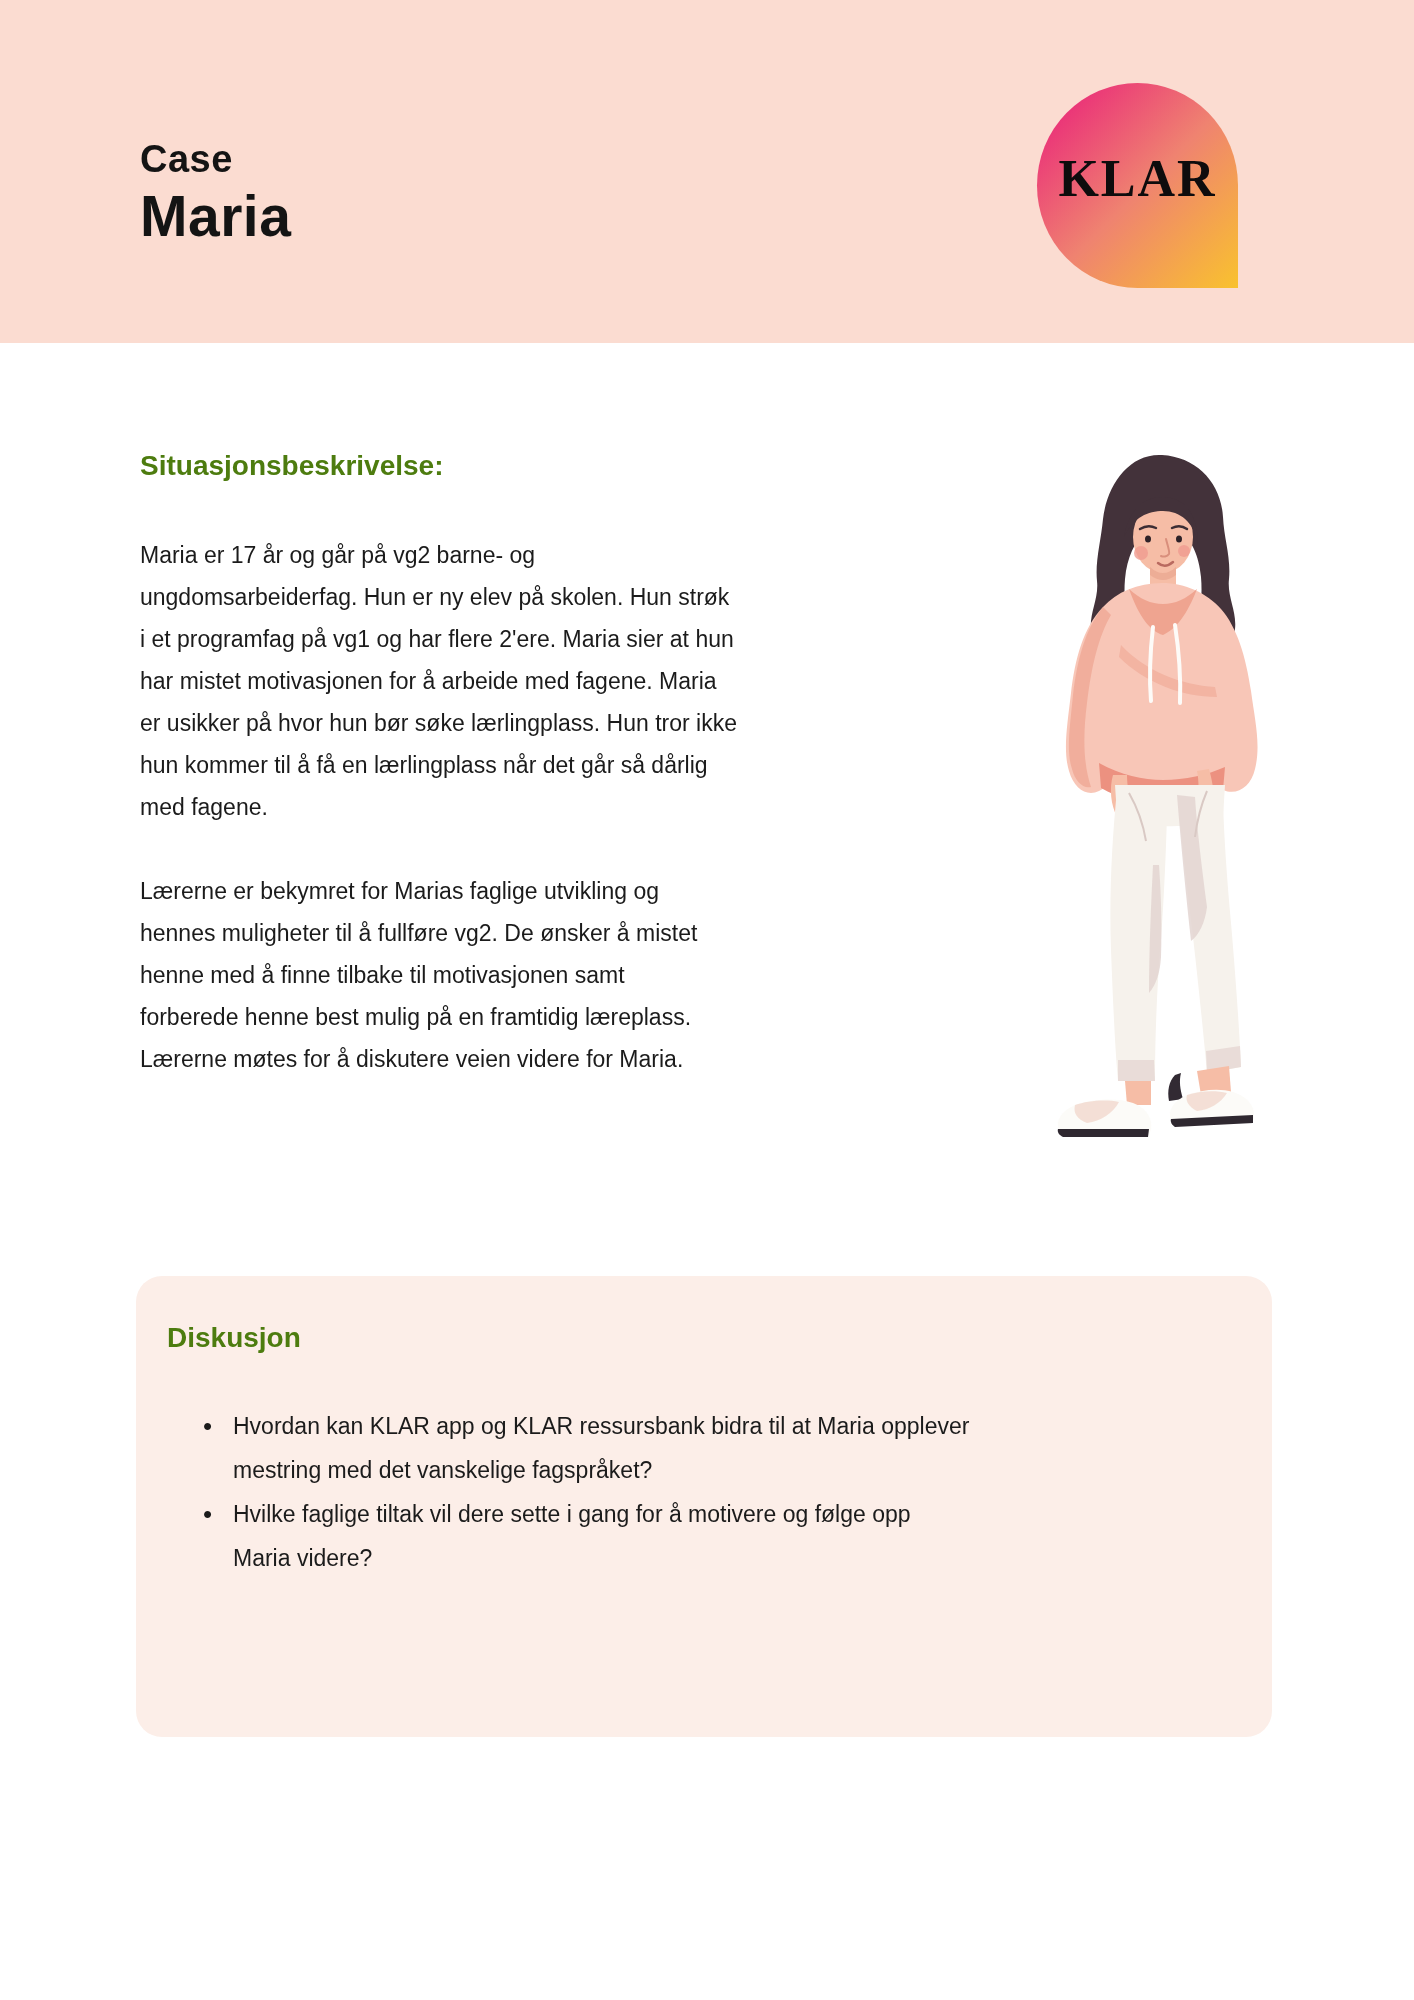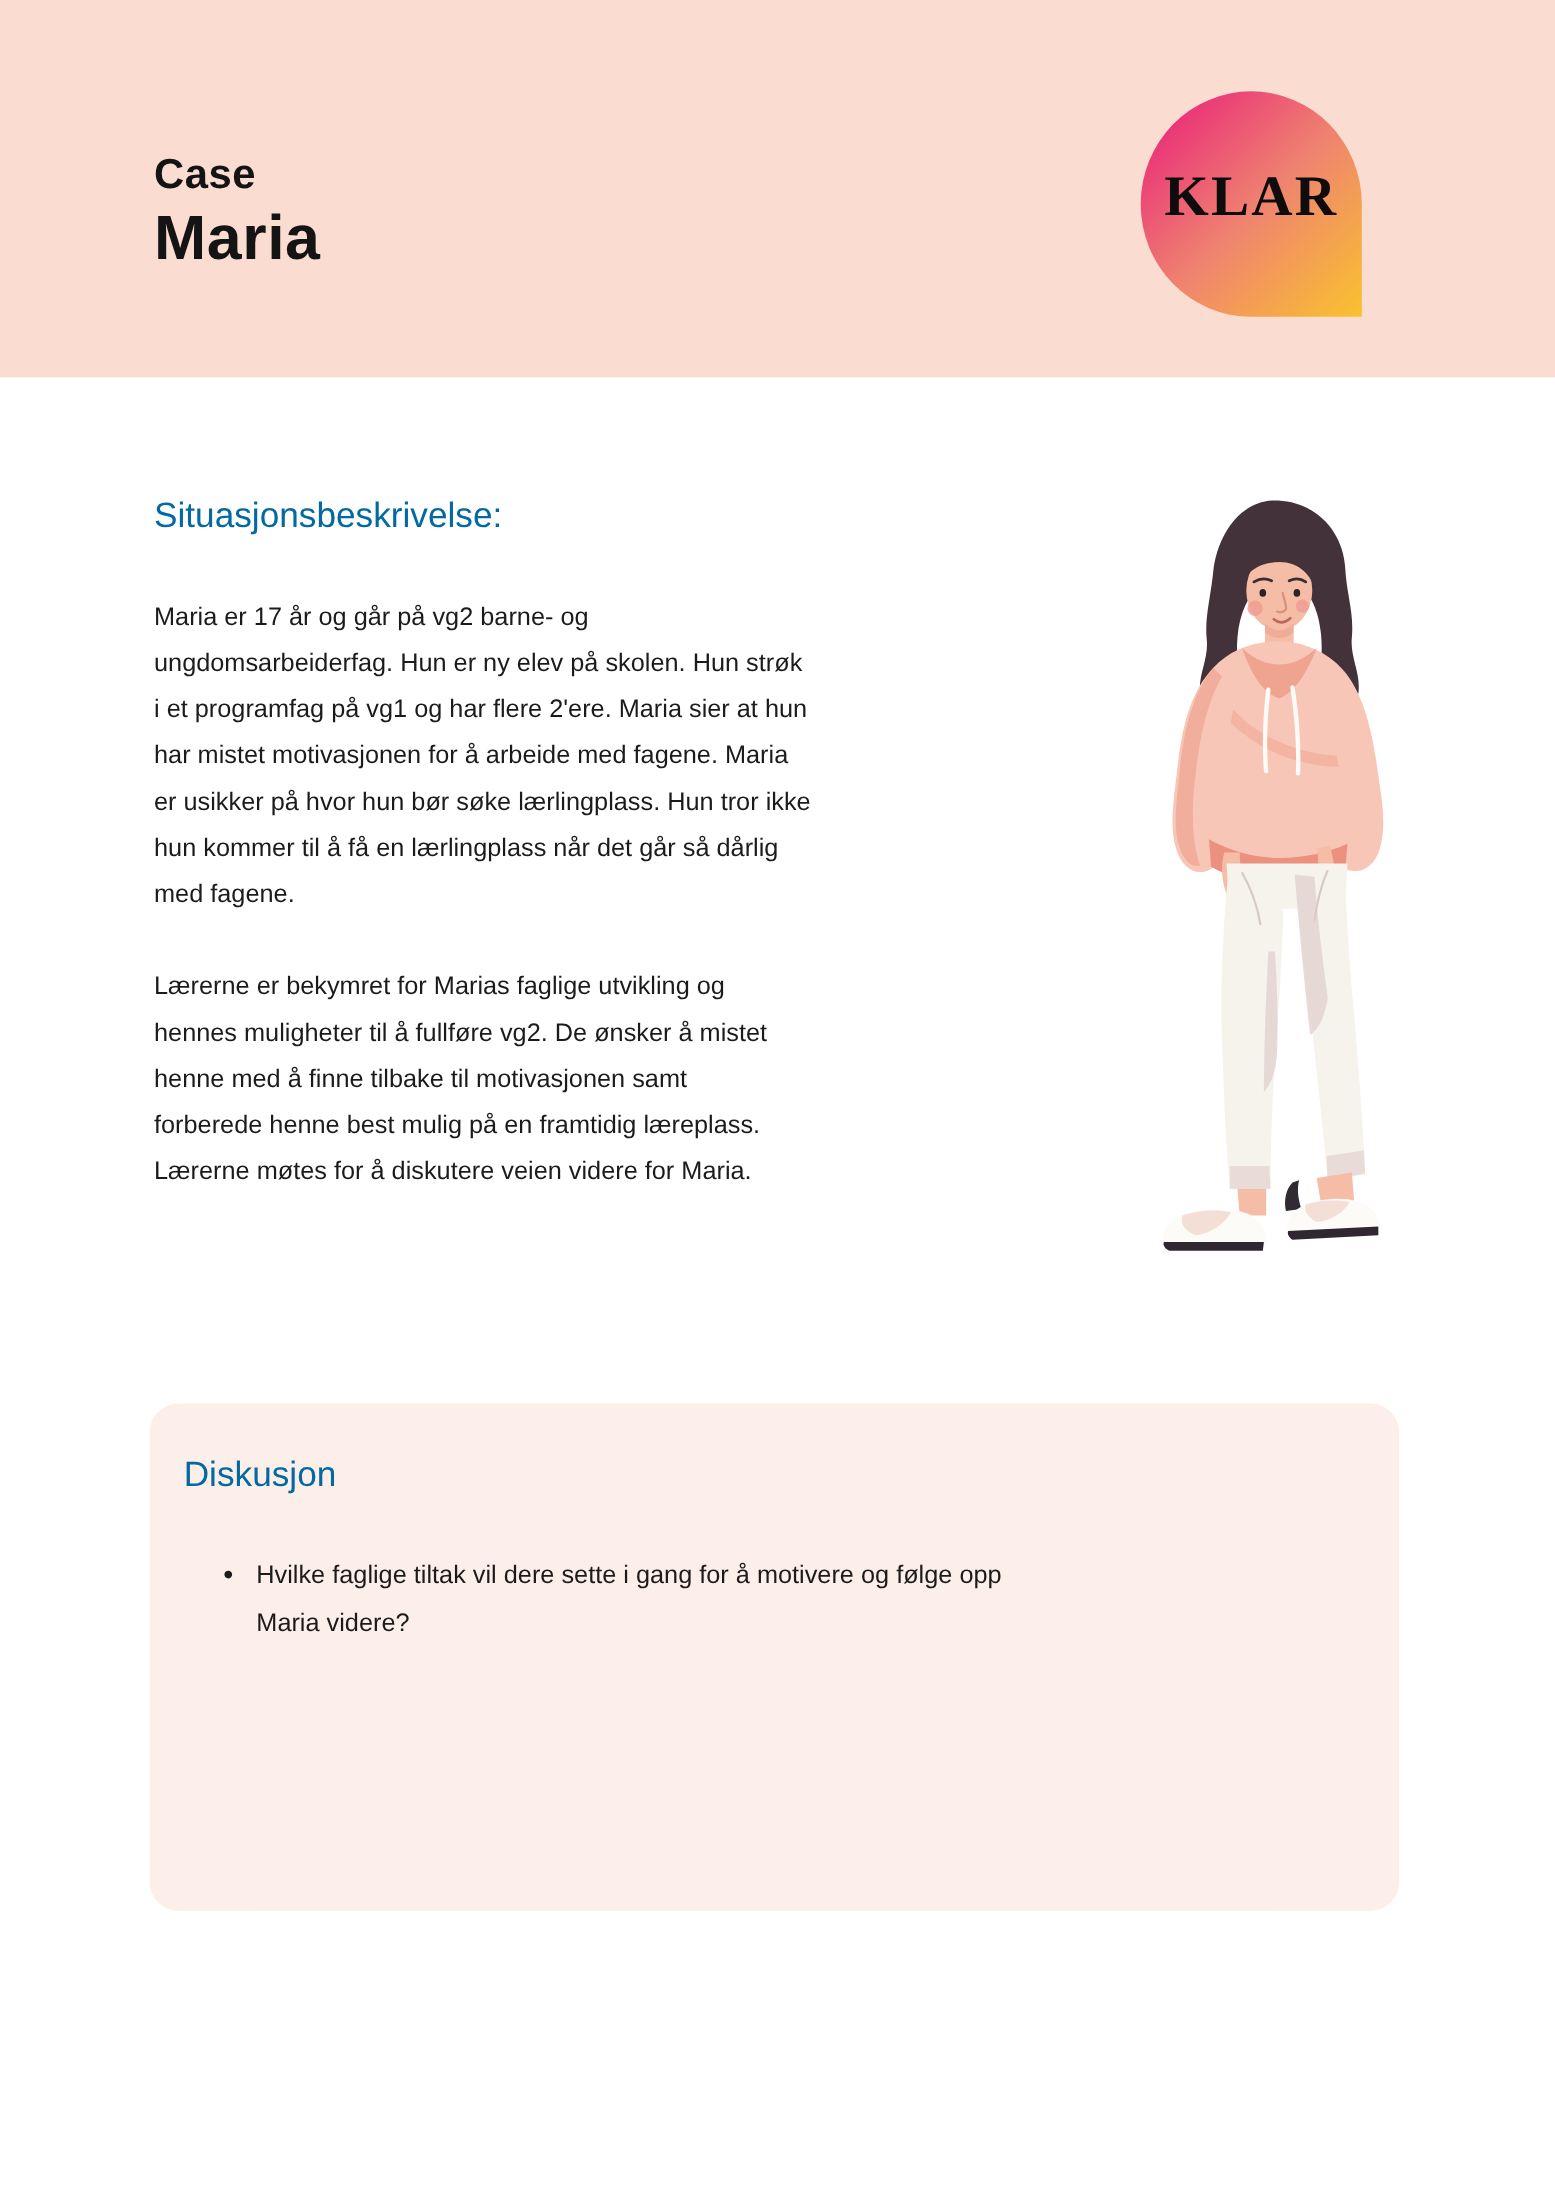--- a/index.html
+++ b/index.html
@@ -25,21 +25,21 @@
     background:linear-gradient(135deg,#e9197b 0%,#ef8370 52%,#f9c22e 100%);
     display:flex; align-items:center; justify-content:center;font-family:Liberation Serif, serif;
   }
   .logo-text {
     font-size:52px; font-weight:700; letter-spacing:2px; color:#0e0c0d;
     margin-top:-14px;
   }
 
   
   .situation { position:absolute; left:140px; top:450px; width:690px; }
-  .section-heading { font-size:32px; font-weight:400; color:#0369a1; }
+  .section-heading { font-size:28px; font-weight:700; color:#4d7c0f; }
   .situation .section-heading { margin-bottom:52px; }
   .situation p {
     font-size:23px; line-height:42px; white-space:pre-line;
     margin-bottom:42px; color:#1b1b1b;
   }
 
   
   .illustration { position:absolute; left:1025px; top:445px; width:245px; height:715px; }
   .illustration svg { width:100%; height:100%; display:block; }
 
@@ -204,18 +204,20 @@
           C 194 643 176 645 162 650 Z"></path>
         <path fill="#f1d8cd" opacity="0.8" d="M162 650 C 174 646 190 645 202 648 C 196 658 184 665 172 666 C 164 662 160 656 162 650 Z"></path>
         <path fill="#2f2830" d="M146 674 L228 670 L228 678 L150 682 C 147 680 145 677 146 674 Z"></path>
       </g>
     </svg>
   </div>
 
   <div class="discussion-box">
     <div class="section-heading">Diskusjon</div>
     <ul class="discussion-list">
+      <li>Hvordan kan KLAR app og KLAR ressursbank bidra til at Maria opplever
+mestring med det vanskelige fagspråket?</li>
       <li>Hvilke faglige tiltak vil dere sette i gang for å motivere og følge opp
 Maria videre?</li>
     </ul>
   </div>
 
 </div>
 
 </body></html>

